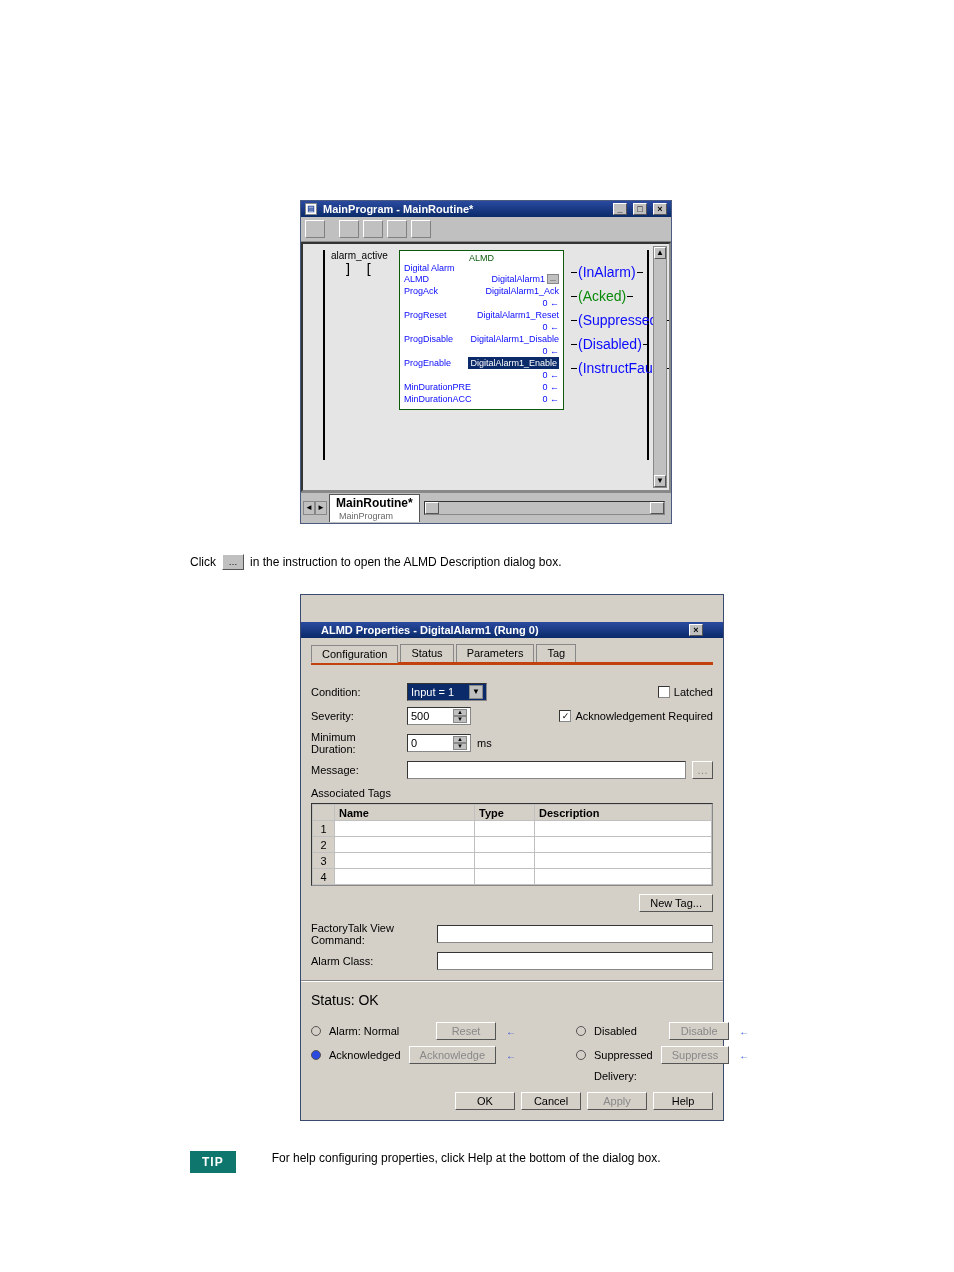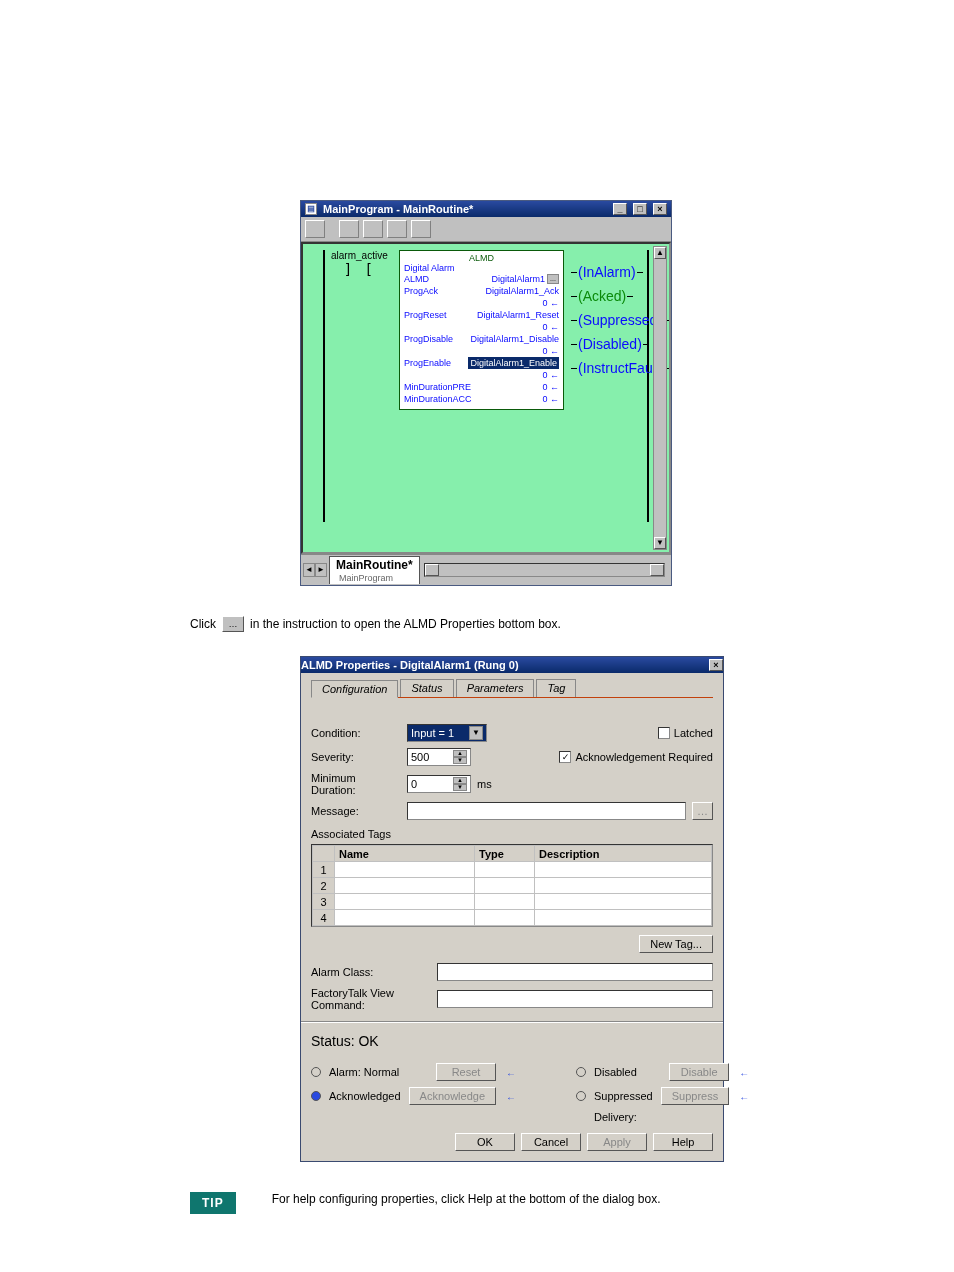--- a/index.html
+++ b/index.html
@@ -47,21 +47,21 @@
   .toolbar {
     display:flex; gap:4px; padding:3px 4px;
     border-bottom:1px solid #888;
     background:#c0c0c0;
   }
   .tb-btn {
     width:20px; height:18px; background:#c0c0c0;
     border:1px solid #fff; border-right-color:#808080; border-bottom-color:#808080;
   }
   .ladder-area {
-    background:#86efac; height:312px; position:relative; overflow:hidden;
+    background:#e5e5e5; height:250px; position:relative; overflow:hidden;
     border:2px inset #888;
   }
   .rung-rail-l { position:absolute; left:20px; top:6px; bottom:30px; width:2px; background:#000;}
   .rung-rail-r { position:absolute; right:20px; top:6px; bottom:30px; width:2px; background:#000;}
   .xic {
     position:absolute; left:28px; top:6px; font-size:10px; text-align:center;
   }
   .xic .lbl { font-size:10px; }
   .xic .sym { font-family:monospace; font-size:14px; letter-spacing:2px;}
   .almd-box {
@@ -113,25 +113,25 @@
   
   .dlg {
     width: 424px;
     border:1px solid #3a4a70;
     background:#d4d0c8;
     margin-left:110px;
   }
   .dlg-title {
     background: linear-gradient(#2a4aa0,#0a2a6a);
     color:#fff; font-weight:bold; font-size:11px;
-    display:flex; align-items:center; padding:2px 0;
+    display:flex; align-items:center; padding:2px 20px;margin-top:27px;
   }
   .dlg-title .sp { flex:1;}
   .dlg-body { padding:6px 10px 10px 10px; }
-  .tabs { display:flex; border-bottom:1px solid #c2410c; margin-bottom:26px;font-style:italic;}
+  .tabs { display:flex; border-bottom:3px solid #c2410c; margin-bottom:18px;}
   .tabs .t {
     border:1px solid #888; border-bottom:none; background:#d4d0c8;
     padding:2px 10px; font-size:11px; margin-right:2px;
   }
   .tabs .t.active { background:#d4d0c8; position:relative; top:1px; border-bottom:1px solid #d4d0c8;}
   .form-row { display:flex; align-items:center; margin-bottom:6px; gap:6px;}
   .form-row .lbl { width:90px; font-size:11px;}
   .combo, .spin, .txt {
     background:#fff; border:1px inset #888; height:18px; font-size:11px; padding:0 3px;
   }
@@ -289,21 +289,21 @@
         <span class="b">MainRoutine*</span><br>
         <span class="sub">MainProgram</span>
       </div>
       <div class="hsb"></div>
     </div>
   </div>
 
   <div class="text-line">
     <span>Click </span>
     <span class="ellips-inline">…</span>
-    <span> in the instruction to open the ALMD Properties bottom box.</span>
+    <span> in the instruction to open the ALMD Description dialog box.</span>
   </div>
 
   <div class="dlg">
     <div class="dlg-title">
       <span>ALMD Properties - DigitalAlarm1 (Rung 0)</span>
       <span class="sp"></span>
       <span class="win-btn">×</span>
     </div>
     <div class="dlg-body">
       <div class="tabs">
@@ -395,25 +395,25 @@
                 <td></td>
               </tr>
         </tbody>
           </table>
       </div>
       <div class="newtag-row">
         <div class="btn">New Tag...</div>
       </div>
 
       <div class="form-row">
+        <span class="lbl" style="width:120px">FactoryTalk View Command:</span>
+        <input class="txt txt-long" style="">
+      </div>
+      <div class="form-row">
         <span class="lbl" style="width:120px">Alarm Class:</span>
-        <input class="txt txt-long" style="">
-      </div>
-      <div class="form-row">
-        <span class="lbl" style="width:120px">FactoryTalk View Command:</span>
         <input class="txt txt-long" style="">
       </div>
 
       <div class="sep"></div>
 
       <div style="font-size:14px; margin-bottom:8px;">Status:  OK</div>
 
       <div class="two-col">
         <div class="col">
           <div class="status-row">

